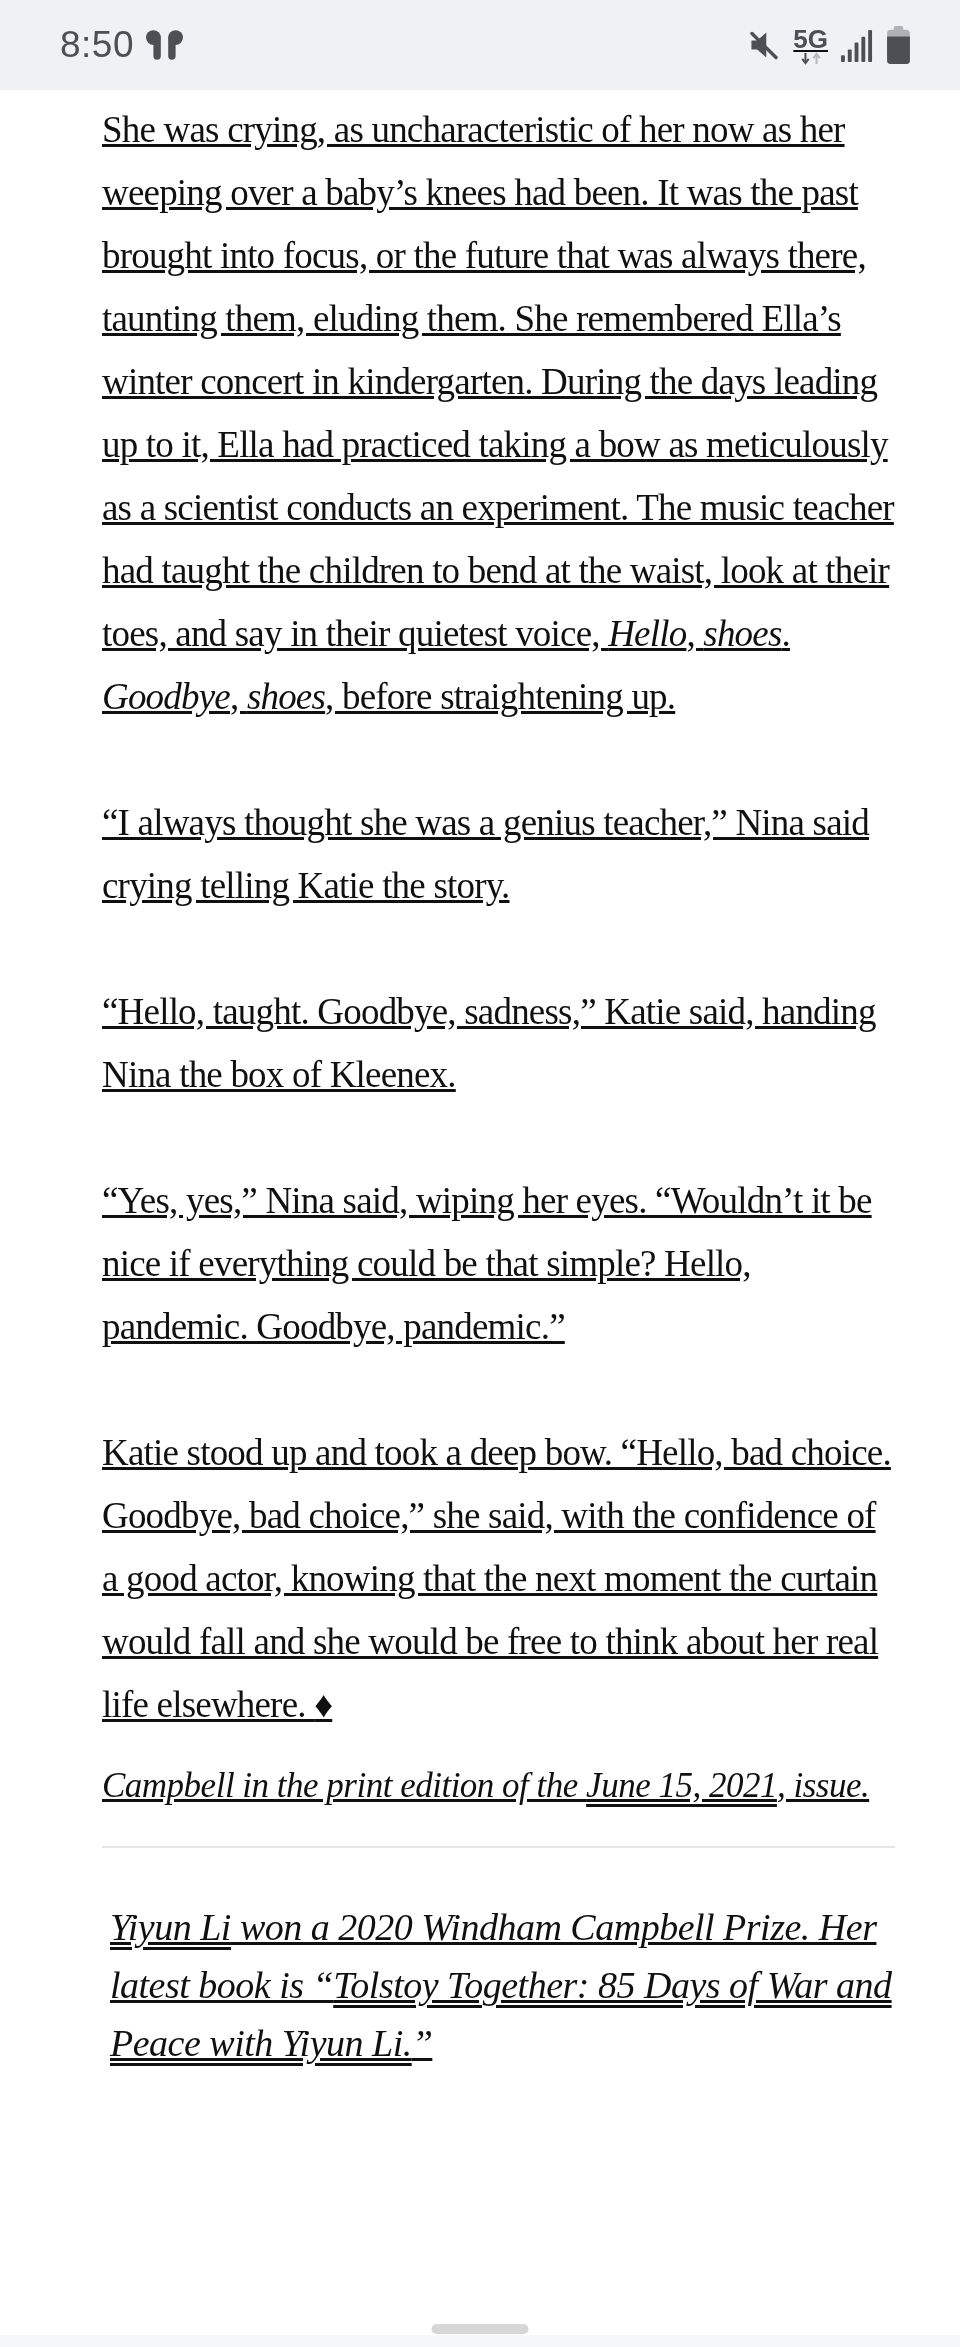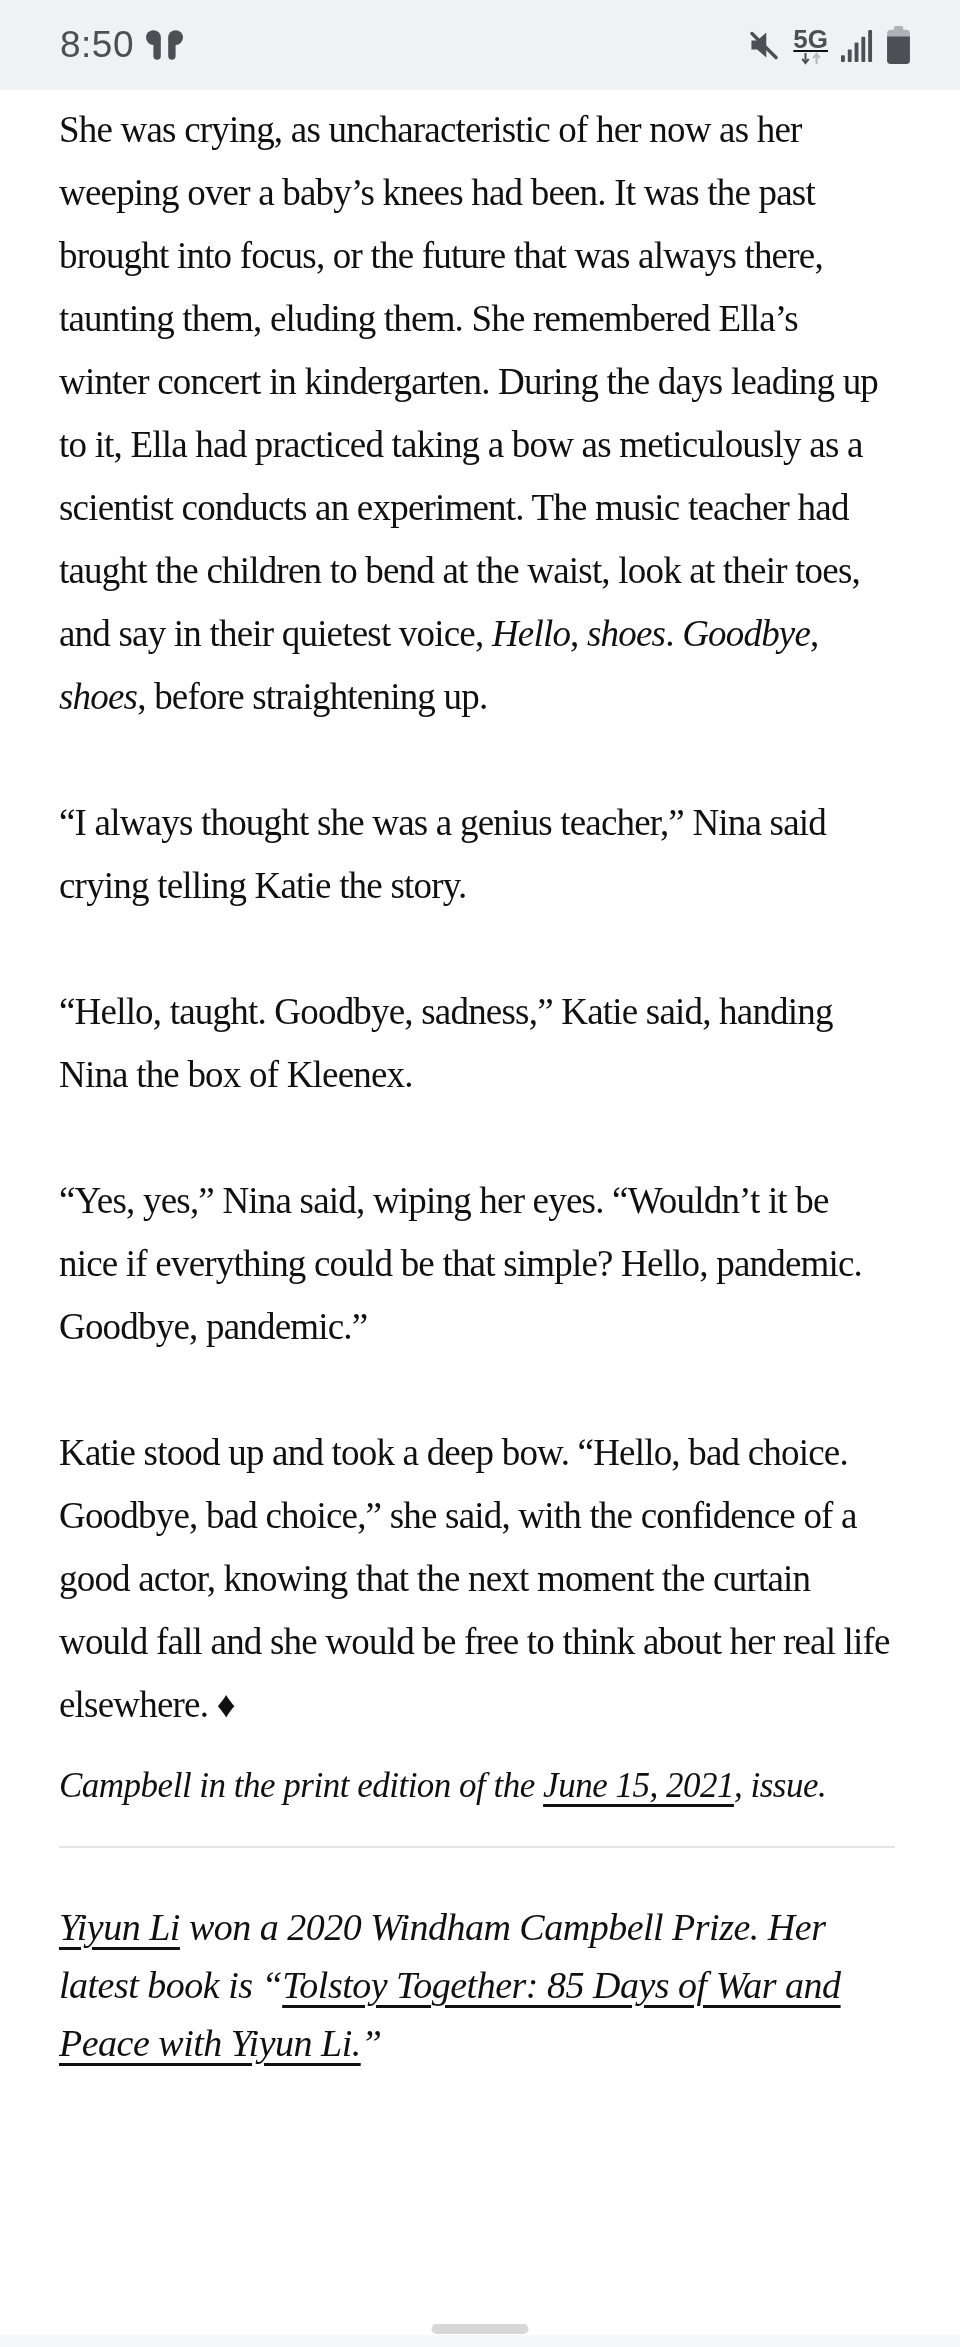--- a/index.html
+++ b/index.html
@@ -19,38 +19,38 @@
     padding:0 50px 0 60px;box-sizing:border-box;
     font-family:"Liberation Sans", sans-serif;
   }
   .sb-left{display:flex;align-items:center;gap:12px;}
   .sb-time{font-size:37px;color:#4c5055;letter-spacing:0.5px;}
   .sb-right{display:flex;align-items:center;gap:13px;}
   .sb-net{display:flex;flex-direction:column;align-items:center;line-height:1;text-decoration:underline;}
   .sb-net-label{font-size:26px;font-weight:700;color:#4c5055;letter-spacing:0;}
   .icon{display:block;}
   
-  .content{padding:8px 65px 0 59px;}
+  .content{padding:8px 65px 0 102px;text-decoration:underline;}
   .bp{
     margin:0 0 63px 0;
     font-size:37px;line-height:63px;letter-spacing:-0.8px;
     text-align:left;
   }
   .it{font-style:italic;}
   .end-mark{font-style:normal;}
   .note{
     margin:-43px 0 0 0;
     font-style:italic;
     font-size:35px;line-height:60px;letter-spacing:-0.5px;
   }
   .divider{
     border:none;height:2px;background:#e5e5e6;margin:30px 0 0 0;
   }
   .bio{
-    margin:50px 0 0 0;
+    margin:50px 0 0 8px;
     font-style:italic;
     font-size:38px;line-height:58px;letter-spacing:-0.5px;
   }
   .seg-link{
     color:inherit;
     text-decoration:underline;
     text-decoration-thickness:2.5px;
     text-underline-offset:7px;
   }
   

